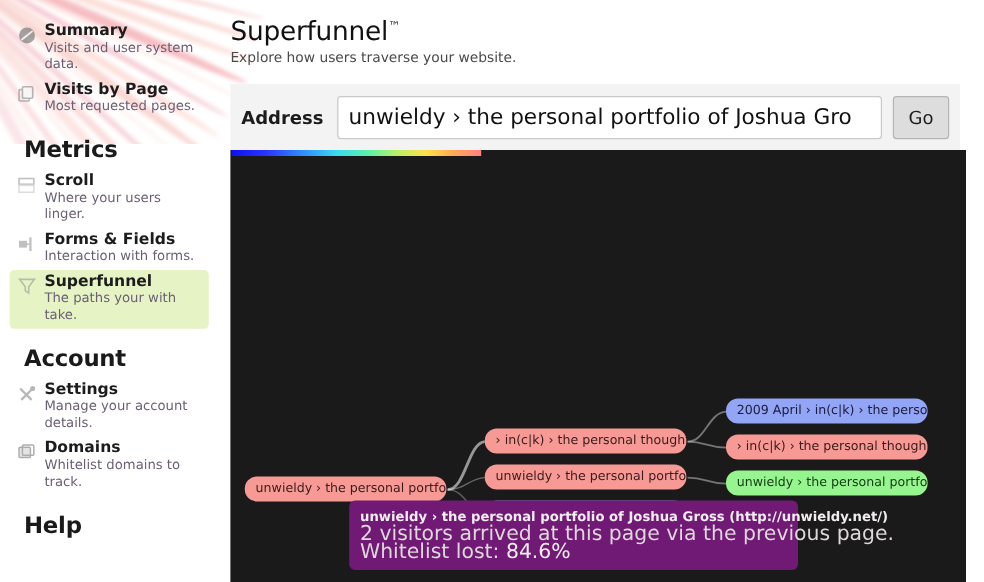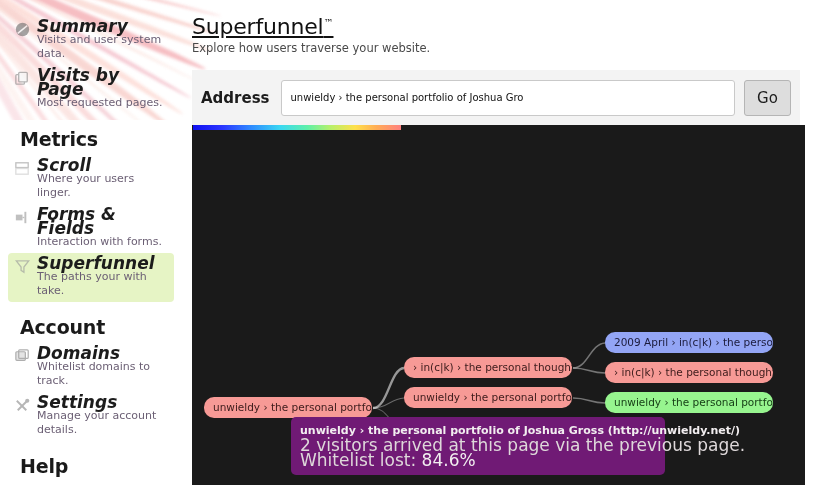--- a/index.html
+++ b/index.html
@@ -60,25 +60,24 @@
     padding: 3px 4px 4px 29px;
     border-radius: 4px;
     min-height: 28px;
     box-sizing: border-box;
   }
   .nav-item.active {
     background: #e6f4c5;
   }
   .nav-item .nav-label {
     display: block;
-    font-size: 17px;
+    font-size: 13px;
     font-weight: bold;
     color: #1c1c1c;
     line-height: 14px;
-    font-style: italic;
   }
   .nav-item .nav-desc {
     display: block;
     font-size: 11px;
     color: #6b5f74;
     line-height: 14px;
   }
   .nav-icon {
     position: absolute;
     left: 5px;
@@ -95,21 +94,20 @@
     left: 188px; top: 0;
     width: 632px; height: 485px;
     z-index: 1;
   }
   #page-title {
     margin: 14px 0 0 4px;
     font-size: 22px;
     font-weight: normal;
     color: #111111;
     letter-spacing: -0.2px;
-    text-decoration: underline;
   }
   #page-title .tm {
     font-size: 10px;
     vertical-align: super;
     letter-spacing: 0;
   }
   #page-subtitle {
     margin: 2px 0 0 4px;
     font-size: 11.5px;
     color: #4a4a4a;
@@ -132,21 +130,21 @@
     font-size: 15px;
     font-weight: bold;
     color: #1c1c1c;
     margin-right: 11px;
     white-space: nowrap;
   }
   #address-input {
     flex: 1;
     height: 36px;
     font-family: "DejaVu Sans", "Liberation Sans", sans-serif;
-    font-size: 10px;
+    font-size: 18px;
     color: #111111;
     background: #ffffff;
     border: 1px solid #c9c9c9;
     border-radius: 3px;
     padding: 0 9px;
     box-sizing: border-box;
     outline: none;
   }
   #go-button {
     margin-left: 9px;
@@ -302,37 +300,37 @@
           <path d="M3.5 4 H16.5 L11.5 10.5 V16 L8.5 14 V10.5 Z" fill="none" stroke="#9a9a9a" stroke-width="1.4"></path>
         </svg>
       </span>
       <span class="nav-label">Superfunnel</span>
       <span class="nav-desc">The paths your with take.</span>
     </div>
     <div class="nav-group-title">Account</div>
     <div class="nav-item">
       <span class="nav-icon">
         <svg viewBox="0 0 20 20">
-          <rect x="3" y="5" width="10" height="9" rx="1" fill="#d4d4d4" stroke="#7e7e7e" stroke-width="1.3"></rect>
-          <rect x="6" y="3" width="10" height="9" rx="1" fill="none" stroke="#7e7e7e" stroke-width="1.3"></rect>
-        </svg>
-      </span>
-      <span class="nav-label">Domains</span>
-      <span class="nav-desc">Whitelist domains to track.</span>
-    </div>
-    <div class="nav-item">
-      <span class="nav-icon">
-        <svg viewBox="0 0 20 20">
           <path d="M4 5 L14 15" stroke="#8a8a8a" stroke-width="2"></path>
           <path d="M15 5 L5 15" stroke="#8a8a8a" stroke-width="2"></path>
           <circle cx="15" cy="5" r="2.2" fill="#8a8a8a"></circle>
         </svg>
       </span>
       <span class="nav-label">Settings</span>
       <span class="nav-desc">Manage your account details.</span>
+    </div>
+    <div class="nav-item">
+      <span class="nav-icon">
+        <svg viewBox="0 0 20 20">
+          <rect x="3" y="5" width="10" height="9" rx="1" fill="#d4d4d4" stroke="#7e7e7e" stroke-width="1.3"></rect>
+          <rect x="6" y="3" width="10" height="9" rx="1" fill="none" stroke="#7e7e7e" stroke-width="1.3"></rect>
+        </svg>
+      </span>
+      <span class="nav-label">Domains</span>
+      <span class="nav-desc">Whitelist domains to track.</span>
     </div>
     <div class="nav-group-title">Help</div>
   </nav>
 
 <div id="main">
 
   <h1 id="page-title"><span>Superfunnel</span><span class="tm">™</span></h1>
   <div id="page-subtitle">Explore how users traverse your website.</div>
 
   <div id="address-bar">

